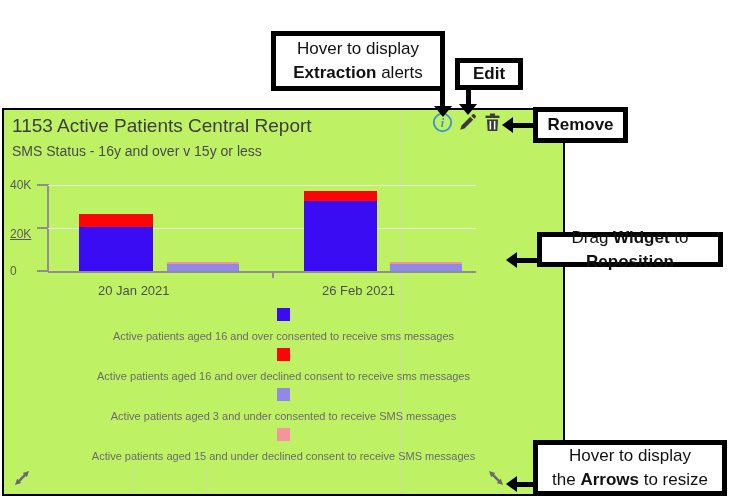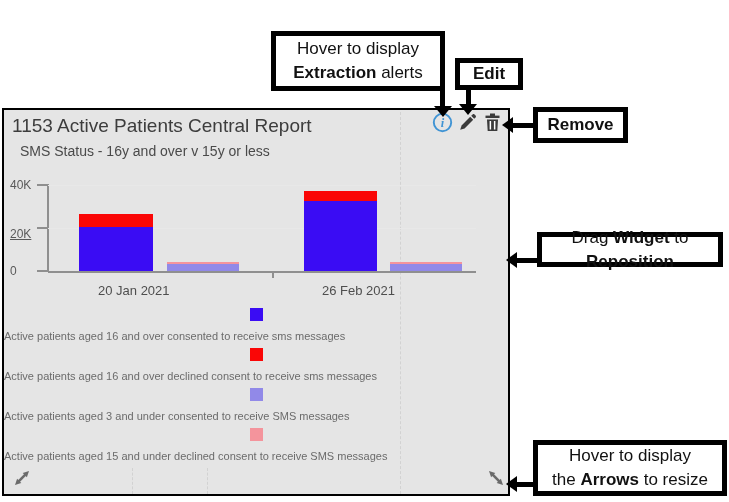--- a/index.html
+++ b/index.html
@@ -1,25 +1,25 @@
 <!DOCTYPE html>
 <html><head>
 <meta charset="utf-8">
 <style>
   html,body{margin:0;padding:0;background:#fff;}
   *{box-sizing:border-box;}
   .canvas{position:relative;width:729px;height:502px;background:#ffffff;
           font-family:"Liberation Sans",sans-serif;overflow:hidden;}
 
   
-  .widget{position:absolute;left:2px;top:108px;width:508px;height:388px;
-          border:2px solid #000;background:#e5e5e5;}
+  .widget{position:absolute;left:2px;top:108px;width:563px;height:388px;
+          border:2px solid #000;background:#bef264;}
   .widget-inner{position:absolute;inset:0;z-index:2;}
   .w-title{position:absolute;left:8px;top:5px;font-size:19px;color:#3d3d3d;white-space:nowrap;}
-  .w-subtitle{position:absolute;left:16px;top:33px;font-size:14px;color:#4a4a4a;white-space:nowrap;}
+  .w-subtitle{position:absolute;left:8px;top:33px;font-size:14px;color:#4a4a4a;white-space:nowrap;}
 
   .toolbar-icon{position:absolute;width:21px;height:21px;top:2px;cursor:pointer;}
   .icon-info{left:428px;}
   .icon-edit{left:453px;}
   .icon-trash{left:478px;}
 
   
   .ytick{position:absolute;width:26px;font-size:12px;color:#595959;}
   .yt0{left:6px;top:68px;}
   .yt1{left:6px;top:117px;text-decoration:underline;}
@@ -30,21 +30,21 @@
   .yaxis{position:absolute;left:43px;top:74px;width:2px;height:88px;background:#8f8f8f;}
   .baseline{position:absolute;left:44px;top:161px;width:428px;height:2px;background:#8f8f8f;}
   .midtick{position:absolute;left:268px;top:162px;width:2px;height:6px;background:#8f8f8f;}
   .plot{position:absolute;inset:0;}
   .stack{position:absolute;display:flex;flex-direction:column;}
   .xlabel{position:absolute;top:173px;width:120px;font-size:13px;color:#4e4e4e;}
   .xl0{left:94px;} .xl1{left:318px;}
 
   
   .legend{position:absolute;left:0;right:0;top:198px;}
-  .legend-row{height:40px;text-align:left;}
+  .legend-row{height:40px;text-align:center;}
   .legend-swatch{display:block;width:13px;height:13px;margin:0 auto 9px auto;}
   .legend-label{font-size:11px;color:#6b6b6b;line-height:13px;white-space:nowrap;}
 
   
   .handle{position:absolute;width:18px;height:18px;cursor:pointer;}
   .h-bl{left:9px;top:359px;}
   .h-br{left:483px;top:359px;}
 
   
   .dash-v{position:absolute;width:0;border-left:1px dashed #d2d2d2;z-index:1;}

